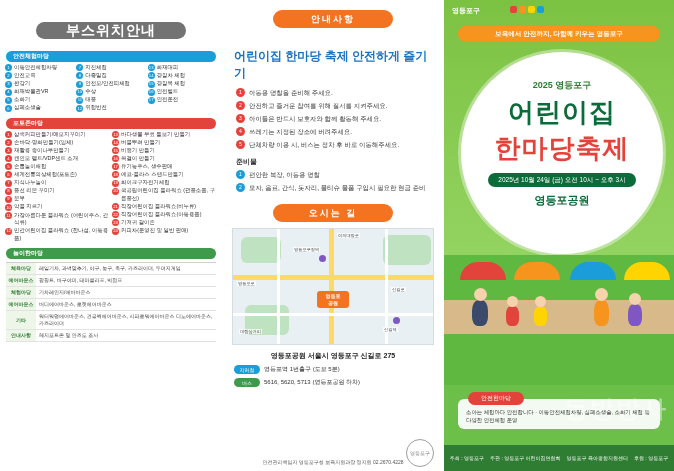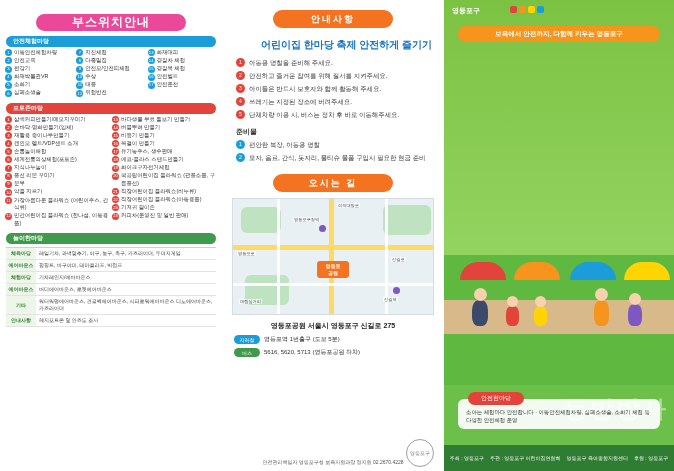--- a/index.html
+++ b/index.html
@@ -1,41 +1,41 @@
 <!DOCTYPE html>
 <html><head>
 <meta charset="utf-8">
 <style>
   html,body{margin:0;padding:0;}
   body{width:674px;height:471px;background:#ffffff;font-family:"Liberation Sans",sans-serif;overflow:hidden;}
   .page{position:relative;width:674px;height:471px;background:#fff;}
 
   
   .left{position:absolute;left:0;top:0;width:222px;height:471px;background:#fff;}
-  .sec-title{margin:4px auto;width:150px;height:17px;border-radius:9px;background:#ec4899;color:#fff;font-size:12px;font-weight:bold;display:flex;align-items:center;justify-content:center;letter-spacing:1px;}
+  .sec-title{margin:12px auto;width:150px;height:17px;border-radius:9px;background:#737373;color:#fff;font-size:14px;font-weight:bold;display:flex;align-items:center;justify-content:center;letter-spacing:1px;}
   .subhead{margin:5px 6px 2px 6px;height:11px;border-radius:6px;background:#1a9dd9;color:#fff;font-size:6px;font-weight:bold;display:flex;align-items:center;padding-left:7px;}
   .subhead.red{background:#e2443b;}
   .subhead.green{background:#3f9a4b;}
   .twocol{display:flex;gap:2px;padding:0 5px;}
   .col{flex:1;}
   .li{display:flex;align-items:flex-start;font-size:5.4px;line-height:7.6px;color:#333;margin-bottom:0.5px;}
   .num{flex:0 0 7px;height:7px;border-radius:50%;background:#f37321;color:#fff;font-size:4.2px;display:flex;align-items:center;justify-content:center;margin-right:2px;margin-top:0.4px;}
   .num.blue{background:#1a9dd9;}
   .num.red{background:#e2443b;}
 
   
   .playtable{margin:3px 6px 0 6px;border-top:1px solid #cfcfcf;}
   .prow{display:flex;border-bottom:1px solid #e2e2e2;}
   .pkey{flex:0 0 30px;background:#eef6ea;color:#2e7d32;font-size:5px;font-weight:bold;display:flex;align-items:center;justify-content:center;padding:2px 0;text-align:center;}
   .pval{flex:1;font-size:5px;line-height:7px;color:#333;padding:2px 3px;}
 
   
   .center{position:absolute;left:222px;top:0;width:222px;height:471px;background:#fff;}
   .ctitle{margin:10px auto 0 auto;width:120px;height:18px;border-radius:9px;background:#f37321;color:#fff;font-size:9px;font-weight:bold;display:flex;align-items:center;justify-content:center;letter-spacing:2px;}
-  .clead{margin:10px 12px 6px 12px;color:#1a74c4;font-size:10px;font-weight:bold;text-align:right;}
+  .clead{margin:20px 12px 6px 12px;color:#1a74c4;font-size:12px;font-weight:bold;text-align:left;}
   .cli{display:flex;align-items:flex-start;margin:0 14px 4px 14px;font-size:6.4px;line-height:9px;color:#333;}
   .cnum{flex:0 0 9px;height:9px;border-radius:50%;background:#e2443b;color:#fff;font-size:5px;display:flex;align-items:center;justify-content:center;margin-right:4px;}
   .cnum.blue{background:#1a9dd9;}
   .prep{margin:8px 14px 3px 14px;font-size:7px;font-weight:bold;color:#333;}
   .mapbox{margin:6px 10px 0 10px;height:115px;background:#e9f0f4;border:1px solid #d4dde3;position:relative;overflow:hidden;}
   .road{position:absolute;background:#ffffff;}
   .roadY{position:absolute;background:#ffd966;}
   .green-blob{position:absolute;background:#bfe3c0;border-radius:6px;}
   .mapdot{position:absolute;width:7px;height:7px;border-radius:50%;background:#7e57c2;}
   .maplbl{position:absolute;font-size:4.2px;color:#444;background:rgba(255,255,255,.75);padding:0 1px;}
@@ -366,20 +366,27 @@
     <div class="sky"></div>
     <div class="logo">영등포구</div>
     <div class="logo-dots">
       <i style="background:#e2443b"></i>
         <i style="background:#f7941d"></i>
         <i style="background:#ffd400"></i>
         <i style="background:#1a9dd9"></i>
     </div>
     <div class="ribbon">보육에서 안전까지, 다함께 키우는 영등포구</div>
 
+    <div class="circle">
+      <div class="c-year">2025 영등포구</div>
+      <div class="c-t1">어린이집</div>
+      <div class="c-t2">한마당축제</div>
+      <div class="c-date">2025년 10월 24일 (금) 오전 10시 ~ 오후 3시</div>
+      <div class="c-place">영등포공원</div>
+    </div>
 
     <div class="ground"></div>
     <div class="path"></div>
 
     <div class="tent" style="left:16px;top:262px;background:#e2443b;"></div>
     <div class="tent" style="left:70px;top:262px;background:#f7941d;"></div>
     <div class="tent" style="left:126px;top:262px;background:#1a9dd9;"></div>
     <div class="tent" style="left:180px;top:262px;background:#ffd400;"></div>
 
     <div class="kid" style="left:28px;top:300px;width:16px;height:26px;background:#3b4a6b;"></div>

